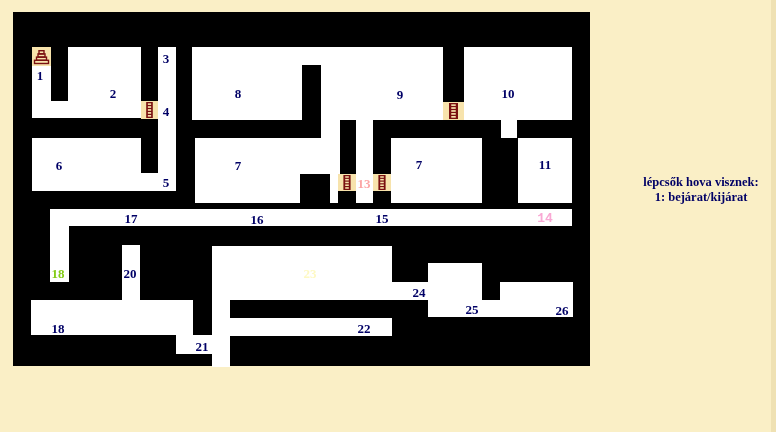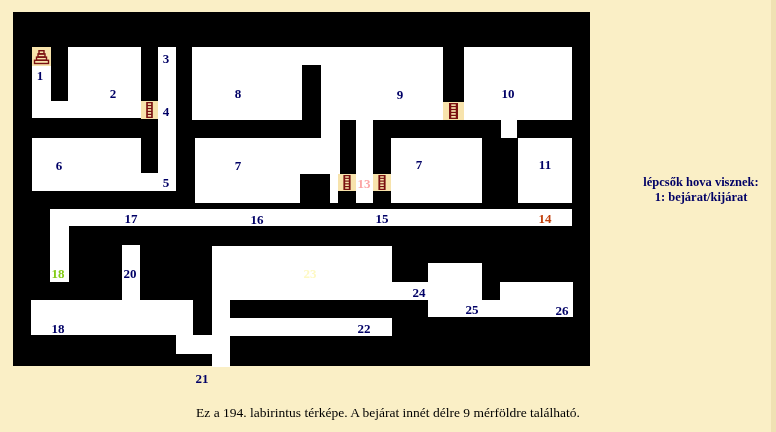--- a/index.html
+++ b/index.html
@@ -113,33 +113,32 @@
       <span class="lbl" style="left: 153px; top: 99px; color: rgb(0, 0, 102);">4</span>
       <span class="lbl" style="left: 153px; top: 170px; color: rgb(0, 0, 102);">5</span>
       <span class="lbl" style="left: 46px; top: 153px; color: rgb(0, 0, 102);">6</span>
       <span class="lbl" style="left: 225px; top: 153px; color: rgb(0, 0, 102);">7</span>
       <span class="lbl" style="left: 225px; top: 81px; color: rgb(0, 0, 102);">8</span>
       <span class="lbl" style="left: 387px; top: 82px; color: rgb(0, 0, 102);">9</span>
       <span class="lbl" style="left: 495px; top: 81px; color: rgb(0, 0, 102);">10</span>
       <span class="lbl" style="left: 532px; top: 152px; color: rgb(0, 0, 102);">11</span>
       <span class="lbl" style="left: 406px; top: 152px; color: rgb(0, 0, 102);">7</span>
       <span class="lbl" style="left: 351px; top: 171px; color: #fca5a5;">13</span>
-      <span class="lbl" style="left: 532px; top: 206px; color: #c2410c;">14</span>
+      <span class="lbl" style="left: 532px; top: 206px; color: #f9a8d4; font-family: Liberation Mono, monospace;">14</span>
       <span class="lbl" style="left: 369px; top: 206px; color: rgb(0, 0, 102);">15</span>
       <span class="lbl" style="left: 244px; top: 207px; color: rgb(0, 0, 102);">16</span>
       <span class="lbl" style="left: 118px; top: 206px; color: rgb(0, 0, 102);">17</span>
       <span class="lbl" style="left: 45px; top: 261px; color: #84cc16;">18</span>
       <span class="lbl" style="left: 45px; top: 316px; color: rgb(0, 0, 102);">18</span>
       <span class="lbl" style="left: 117px; top: 261px; color: rgb(0, 0, 102);">20</span>
-      <span class="lbl" style="left: 189px; top: 334px; color: rgb(0, 0, 102); margin-top: 32px;">21</span>
+      <span class="lbl" style="left: 189px; top: 334px; color: rgb(0, 0, 102);">21</span>
       <span class="lbl" style="left: 351px; top: 316px; color: rgb(0, 0, 102); text-align: center;">22</span>
       <span class="lbl" style="left: 297px; top: 261px; color: #fef9c3;">23</span>
       <span class="lbl" style="left: 406px; top: 280px; color: rgb(0, 0, 102);">24</span>
       <span class="lbl" style="left: 459px; top: 297px; color: rgb(0, 0, 102);">25</span>
       <span class="lbl" style="left: 549px; top: 298px; color: rgb(0, 0, 102);">26</span>
     </div>
   <div id="legend" style="color: rgb(0, 0, 102);">
     <div>lépcsők hova visznek:</div>
     <div>1: bejárat/kijárat</div>
   </div>
-  <div id="caption" style="color: rgb(0, 0, 0);">Ez a 194. labirintus térképe. A bejárat innét délre 9 mérföldre található.</div>
   <div id="edge-strip" style="background: rgb(239, 225, 179);"></div>
 </div>
 
 </body></html>

